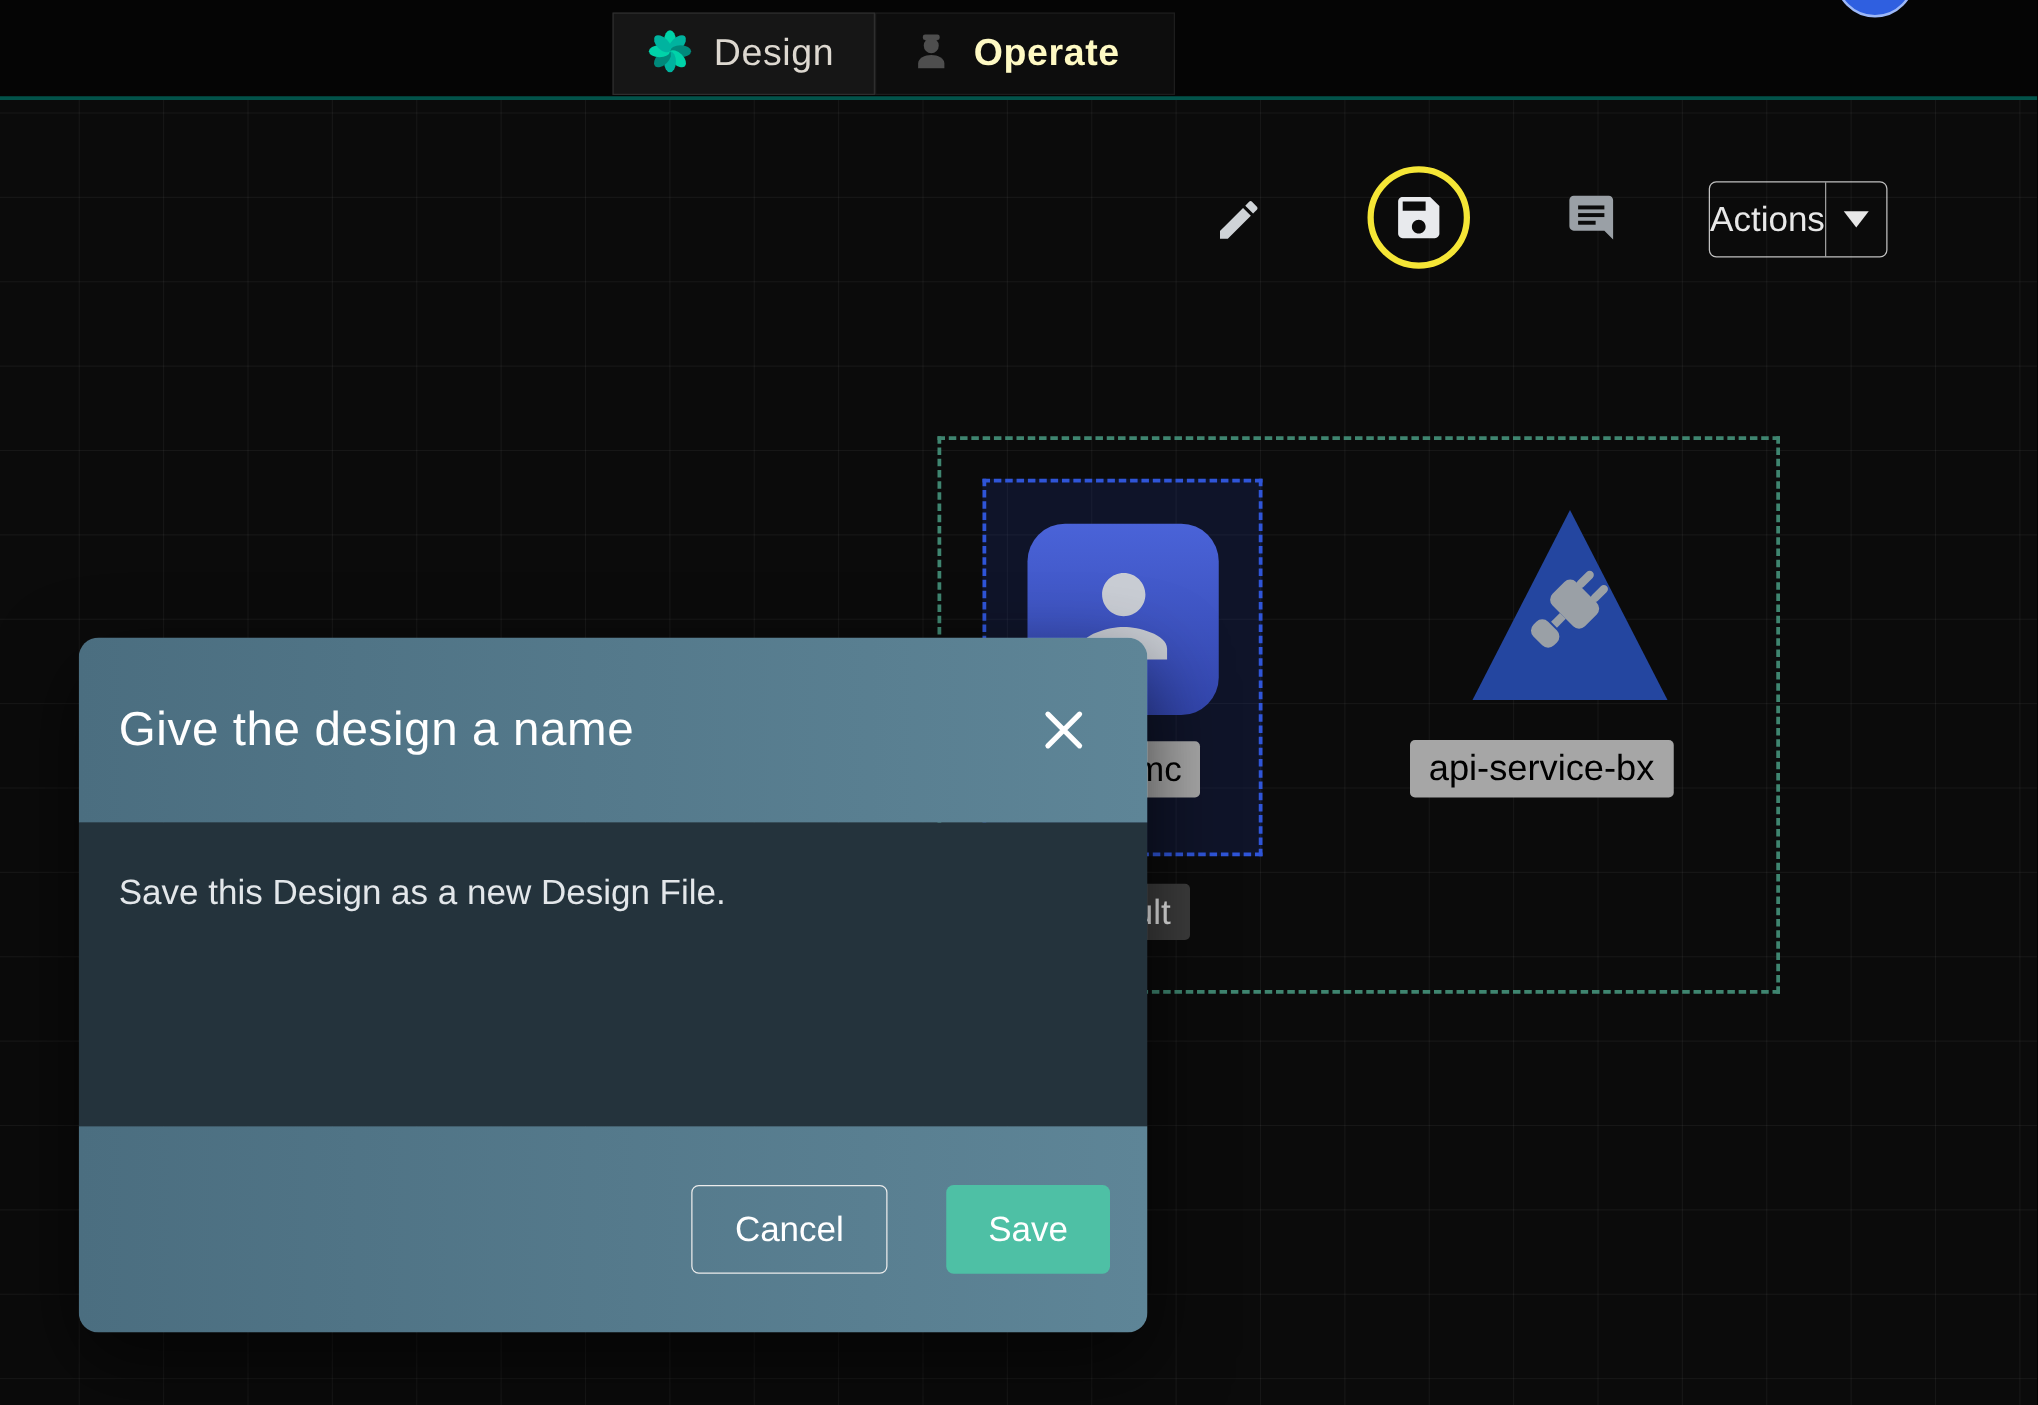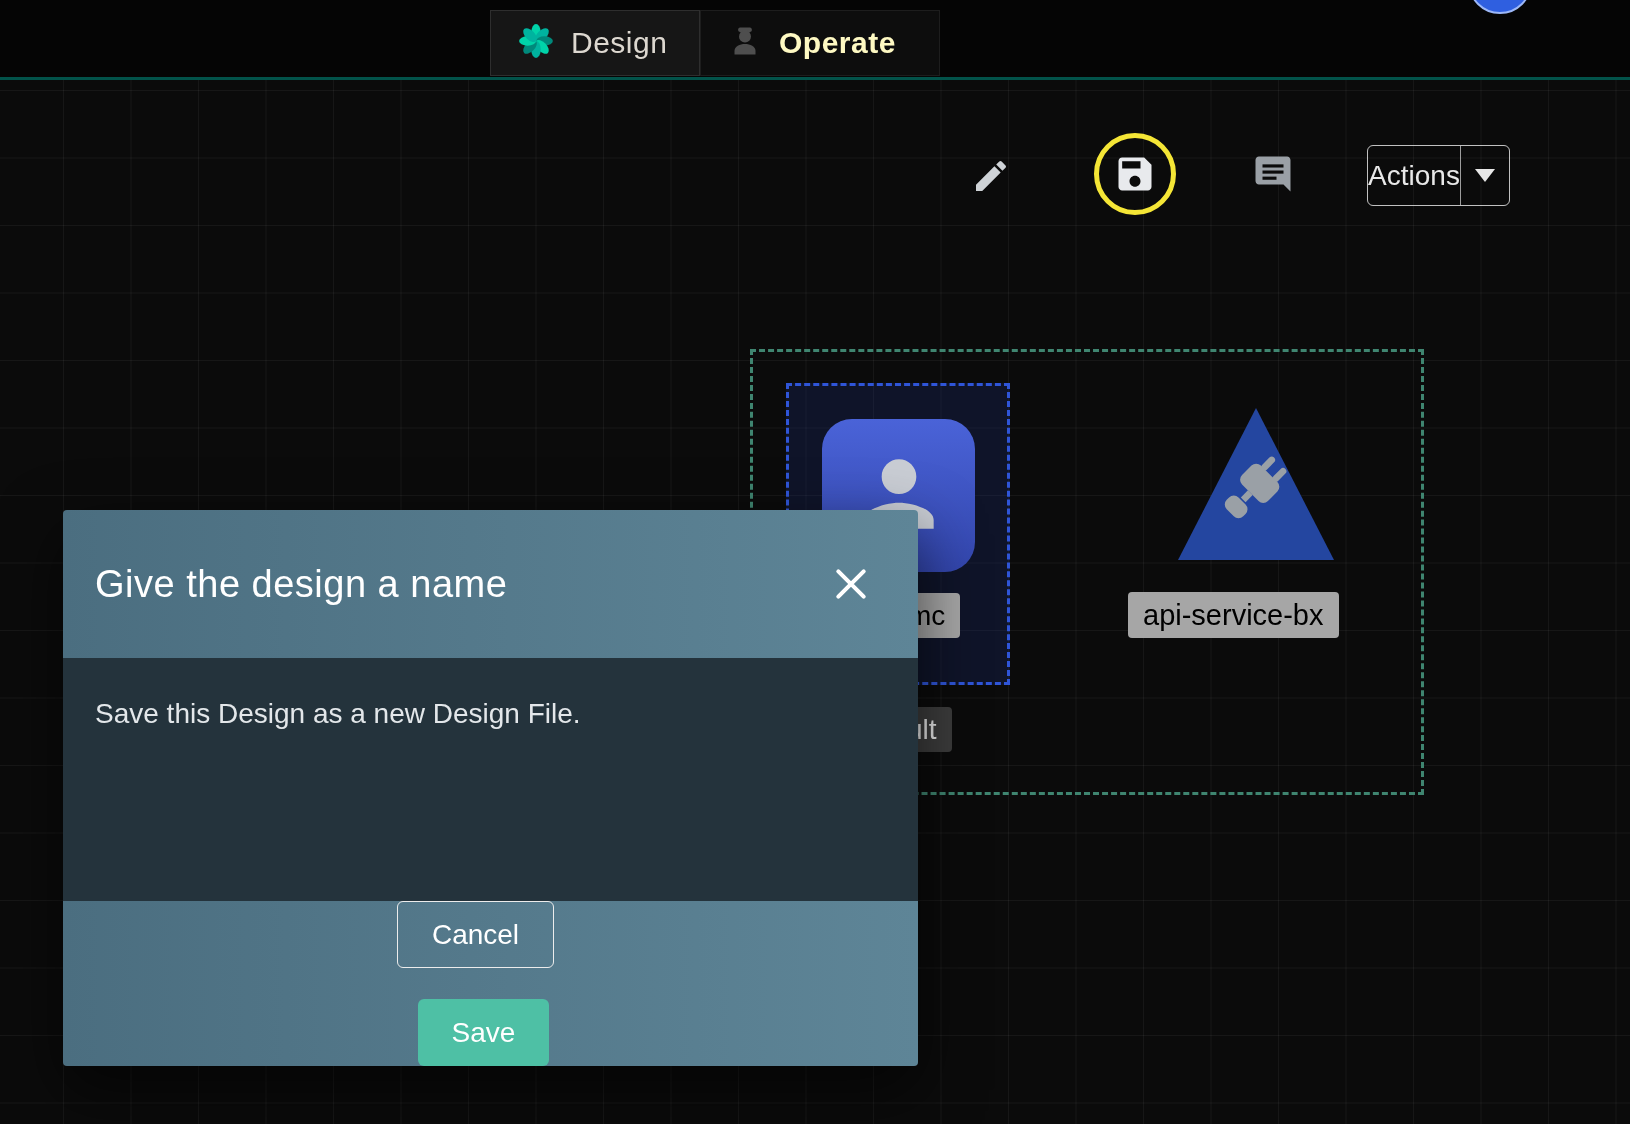--- a/index.html
+++ b/index.html
@@ -38,31 +38,31 @@
   .chip{position:absolute;height:45px;display:flex;align-items:center;padding:0 15px;border-radius:4px;font-size:28px;}
   .chip.light{background:#a6a6a6;color:#000000;}
   .chip.dark{background:#3c3c3c;color:#e8e8e8;}
   .chip-mc{left:893px;top:513px;}
   .chip-ult{left:892px;top:627px;}
   .chip-api{left:1128px;top:512px;height:46px;font-size:29px;}
   .triangle{position:absolute;left:1178px;top:328px;width:0;height:0;border-left:78px solid transparent;border-right:78px solid transparent;border-bottom:152px solid #2446a0;}
   .plug-wrap{position:absolute;left:1215px;top:368px;width:80px;height:80px;transform:rotate(45deg);}
 
   
-  .modal{position:absolute;left:63px;top:430px;width:855px;height:556px;border-radius:4px;overflow:hidden;box-shadow:0 24px 64px rgba(0,0,0,.6);z-index:20;}
+  .modal{position:absolute;left:63px;top:430px;width:855px;height:556px;border-radius:16px;overflow:hidden;box-shadow:0 24px 64px rgba(0,0,0,.6);z-index:20;}
   .modal-header{height:148px;background:linear-gradient(90deg,#4b6e80,#5e8597);position:relative;display:flex;align-items:center;padding:0 32px;}
   .modal-title{font-size:38px;color:#fff;font-weight:500;letter-spacing:.5px;}
   .modal-close{position:absolute;right:44px;top:50%;transform:translateY(-50%);width:46px;height:46px;display:flex;align-items:center;justify-content:center;cursor:pointer;}
   .modal-body{height:243px;background:#24333c;padding:40px 32px 0 32px;}
   .modal-desc{font-size:28px;color:#e3e7ea;}
   .field{position:relative;margin-top:27px;height:102px;border:1px solid #91a0a8;border-radius:8px;}
   .field-label{position:absolute;top:-15px;left:24px;background:#24333c;padding:0 9px;font-size:20px;color:#b6c0c6;}
   .field-label sup{font-size:16px;}
   .field input{width:100%;height:100%;background:transparent;border:none;outline:none;color:#f7f7f7;font-size:30px;padding:0 0 0 28px;}
-  .modal-footer{height:165px;background:linear-gradient(90deg,#4b6e80,#5e8597);display:flex;align-items:center;justify-content:flex-end;gap:31px;padding-right:30px;flex-direction:column;}
+  .modal-footer{height:165px;background:linear-gradient(90deg,#4b6e80,#5e8597);display:flex;align-items:center;justify-content:flex-end;gap:31px;padding-right:30px;}
   .btn{height:71px;border-radius:6px;display:flex;align-items:center;justify-content:center;font-size:28px;cursor:pointer;}
   .btn-cancel{width:157px;border:1.5px solid #ececec;color:#fff;background:transparent;}
   .btn-save{width:131px;background:#4ec0a5;color:#fff;border:none;margin-left:16px;}
 </style>
 </head>
 <body>
 
 <div id="app">
 
   <div class="topbar">

